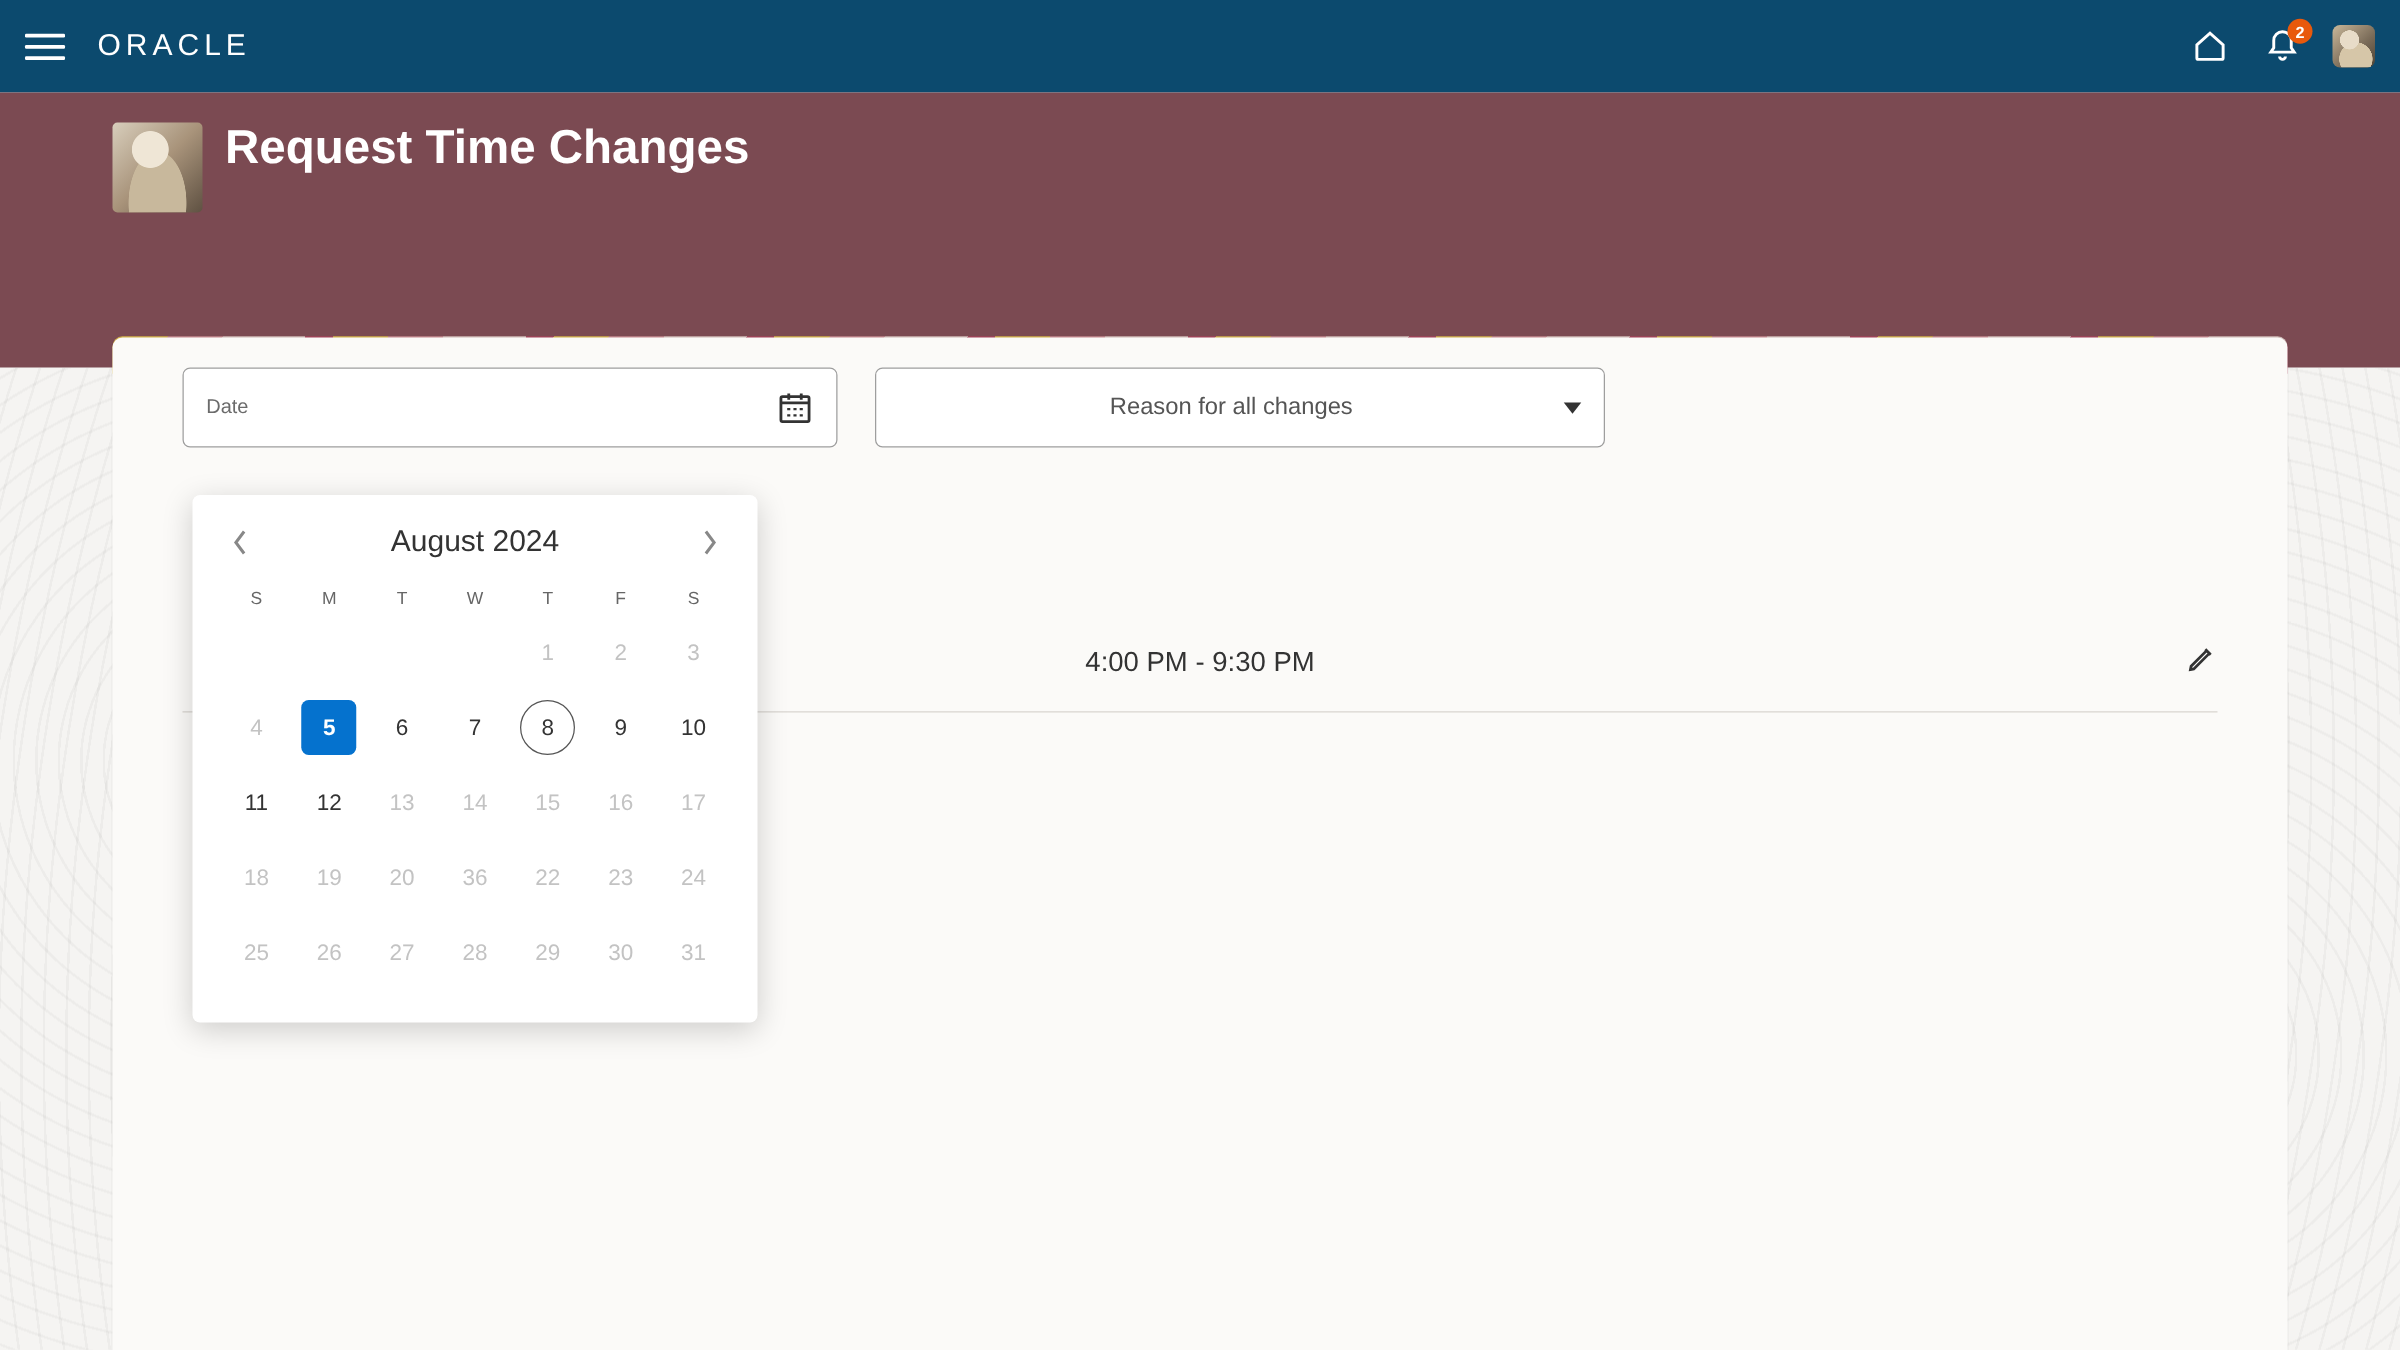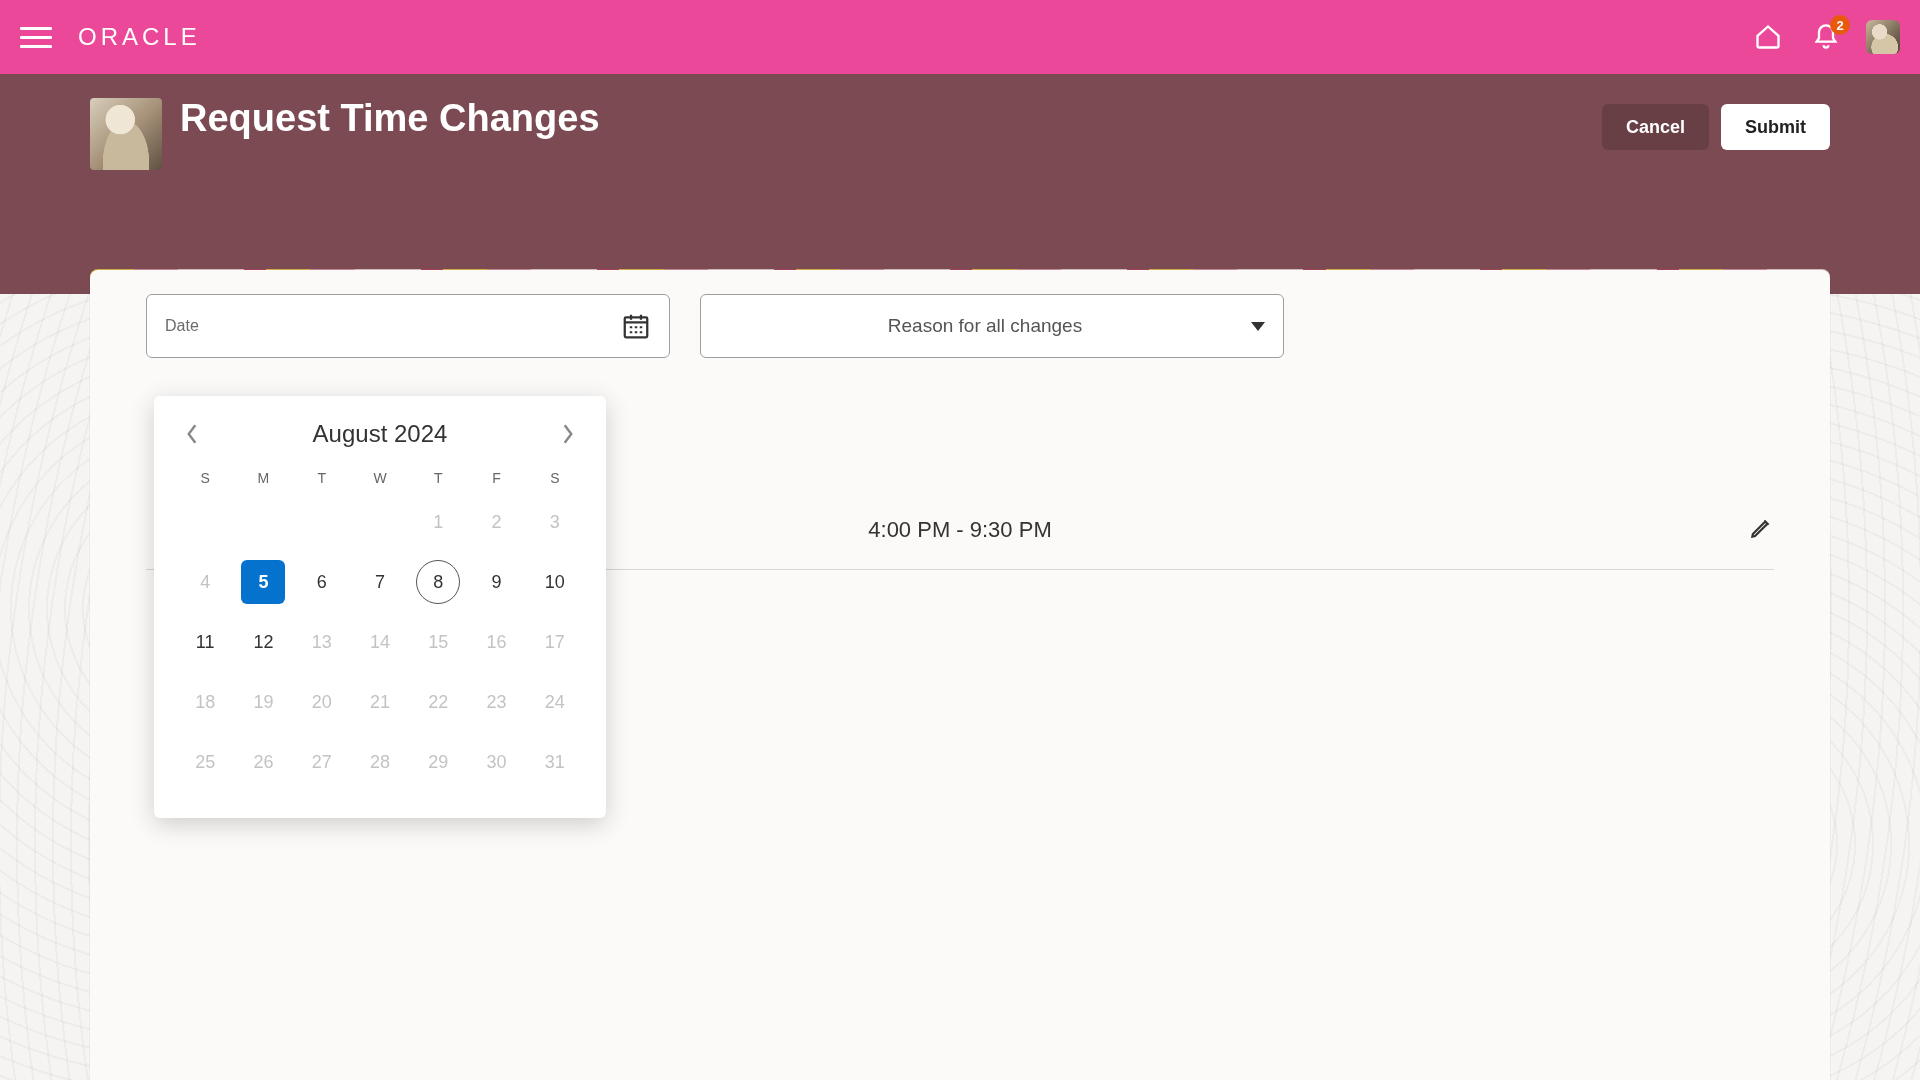--- a/index.html
+++ b/index.html
@@ -1,21 +1,21 @@
 <!DOCTYPE html>
 <html><head>
 <meta charset="utf-8">
 <style>
   * { box-sizing: border-box; margin: 0; padding: 0; }
   html, body { width: 1920px; height: 1080px; font-family: "Helvetica Neue", Arial, sans-serif; background: #f5f4f2; overflow: hidden; }
 
   
   .topbar {
     height: 74px;
-    background: #ec4899;
+    background: #0c4a6e;
     display: flex;
     align-items: center;
     padding: 0 20px;
     color: #fff;
   }
   .hamburger { width: 32px; height: 32px; cursor: pointer; display: flex; flex-direction: column; justify-content: center; gap: 6px; margin-right: 26px; }
   .hamburger span { display: block; height: 3px; background: #fff; border-radius: 1px; }
   .oracle-logo { font-size: 24px; font-weight: 500; letter-spacing: 4px; font-family: Arial, sans-serif; }
   .topbar-spacer { flex: 1; }
   .topbar-icon { width: 36px; height: 36px; margin-left: 22px; display: flex; align-items: center; justify-content: center; cursor: pointer; position: relative; color: #fff; }
@@ -218,24 +218,20 @@
   <div class="avatar-small"></div>
 </div>
 
 <div class="page-header-band">
   <div class="page-header-inner">
     <div class="avatar-large"></div>
     <div class="page-title-block">
       <div class="page-title">Request Time Changes</div>
     </div>
     <div class="header-spacer"></div>
-    <div class="header-actions">
-      <button class="btn btn-cancel">Cancel</button>
-      <button class="btn btn-submit">Submit</button>
-    </div>
   </div>
   <div class="deco-strip"></div>
 </div>
 
 <div class="bg-pattern"></div>
 
 <div class="main-card">
 
   <div class="form-row">
 
@@ -347,21 +343,21 @@
         <div class="dp-cell">
           <div class="dp-day disabled">18</div>
         </div>
         <div class="dp-cell">
           <div class="dp-day disabled">19</div>
         </div>
         <div class="dp-cell">
           <div class="dp-day disabled">20</div>
         </div>
         <div class="dp-cell">
-          <div class="dp-day disabled">21</div>
+          <div class="dp-day disabled">36</div>
         </div>
         <div class="dp-cell">
           <div class="dp-day disabled">22</div>
         </div>
         <div class="dp-cell">
           <div class="dp-day disabled">23</div>
         </div>
         <div class="dp-cell">
           <div class="dp-day disabled">24</div>
         </div>

